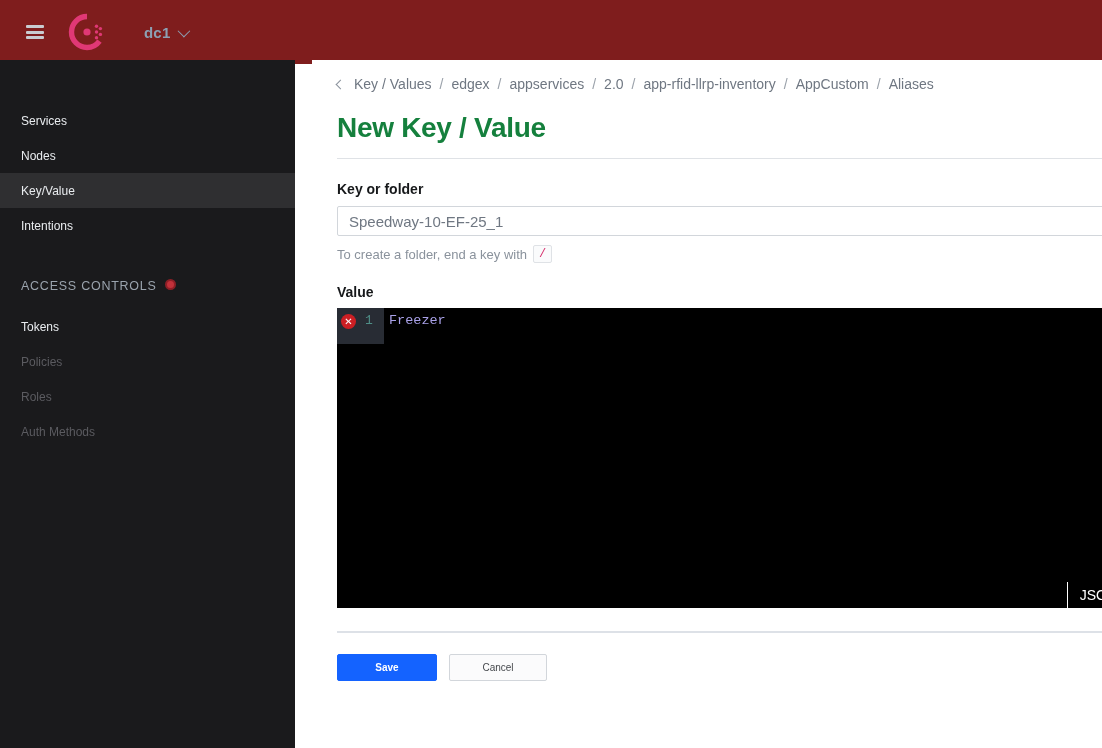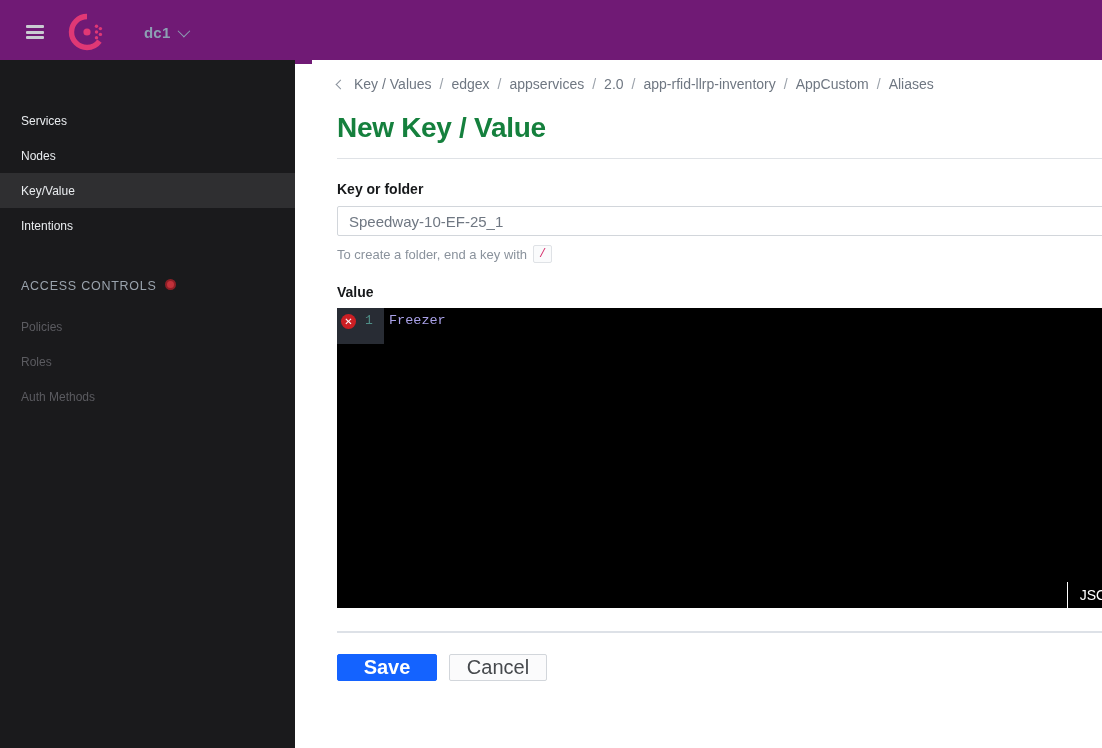--- a/index.html
+++ b/index.html
@@ -8,21 +8,21 @@
     width: 1102px; height: 748px;
     font-family: "Liberation Sans", sans-serif;
     background: #ffffff;
     overflow: hidden;
     position: relative;
   }
 
   
   .topbar {
     position: absolute; left: 0; top: 0; width: 1102px; height: 64px;
-    background: #701a75;
+    background: #7f1d1d;
     display: flex; align-items: center;
   }
   .hamburger {
     width: 18px; height: 14px; margin-left: 26px;
     display: flex; flex-direction: column; justify-content: space-between;
     cursor: pointer;
   }
   .hamburger span { display: block; height: 3px; background: #c9ccd1; border-radius: 1px; }
 
   .logo-wrap { margin-left: 24px; width: 38px; height: 38px; position: relative; }
@@ -165,21 +165,21 @@
   }
 
   
   .actions-rule {
     margin: 23px 0 0 25px; width: 790px; height: 2px; background: #dde1e7;
   }
   .actions {
     margin: 21px 0 0 25px; display: flex; align-items: center; gap: 12px;
   }
   .btn {
-    height: 27px; border-radius: 2px; font-size: 20px;
+    height: 27px; border-radius: 2px; font-size: 10px;
     display: inline-flex; align-items: center; justify-content: center;
     cursor: pointer; border: 1px solid transparent;
     font-family: "Liberation Sans", sans-serif;
   }
   .btn-save {
     width: 100px; background: #1463ff; color: #ffffff; font-weight: bold;
     border-color: #1463ff;
   }
   .btn-cancel {
     width: 98px; background: #fbfbfc; color: #46494d;
@@ -233,20 +233,23 @@
     <span>Intentions</span>
   </div>
 
   <div class="side-gap"></div>
 
   <div class="side-section">
     <span>ACCESS CONTROLS</span>
     <span class="acl-dot"></span>
   </div>
 
+  <div class="side-item">
+    <span>Tokens</span>
+  </div>
   <div class="side-item dim">
     <span>Policies</span>
   </div>
   <div class="side-item dim">
     <span>Roles</span>
   </div>
   <div class="side-item dim">
     <span>Auth Methods</span>
   </div>
 </div>

